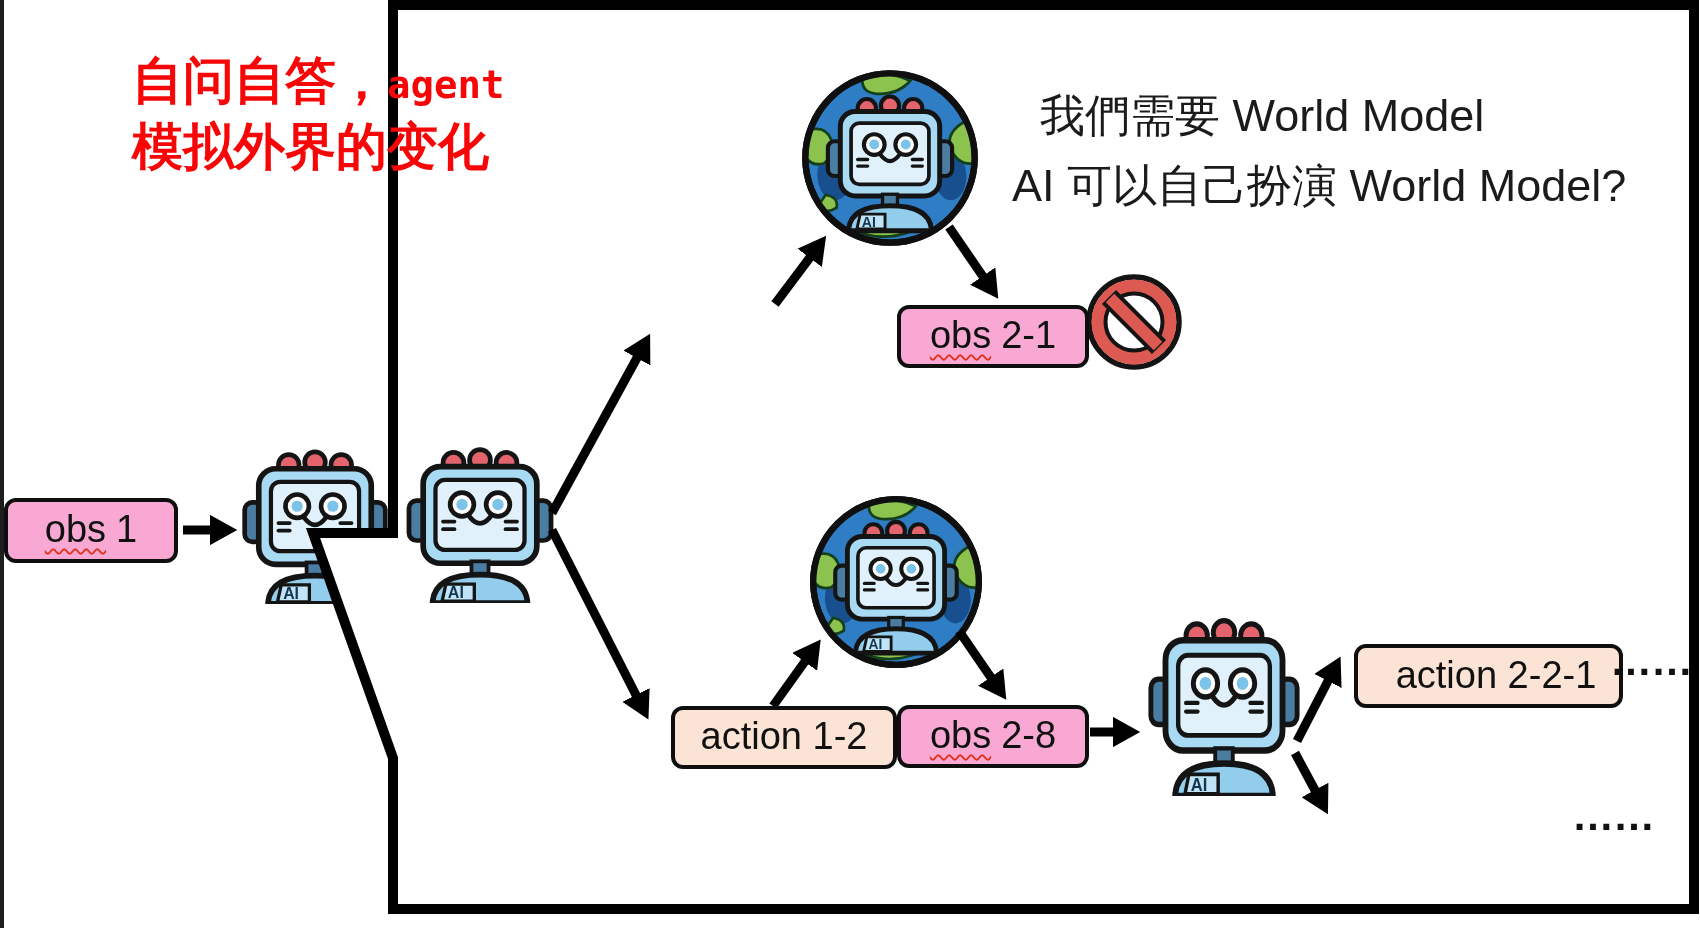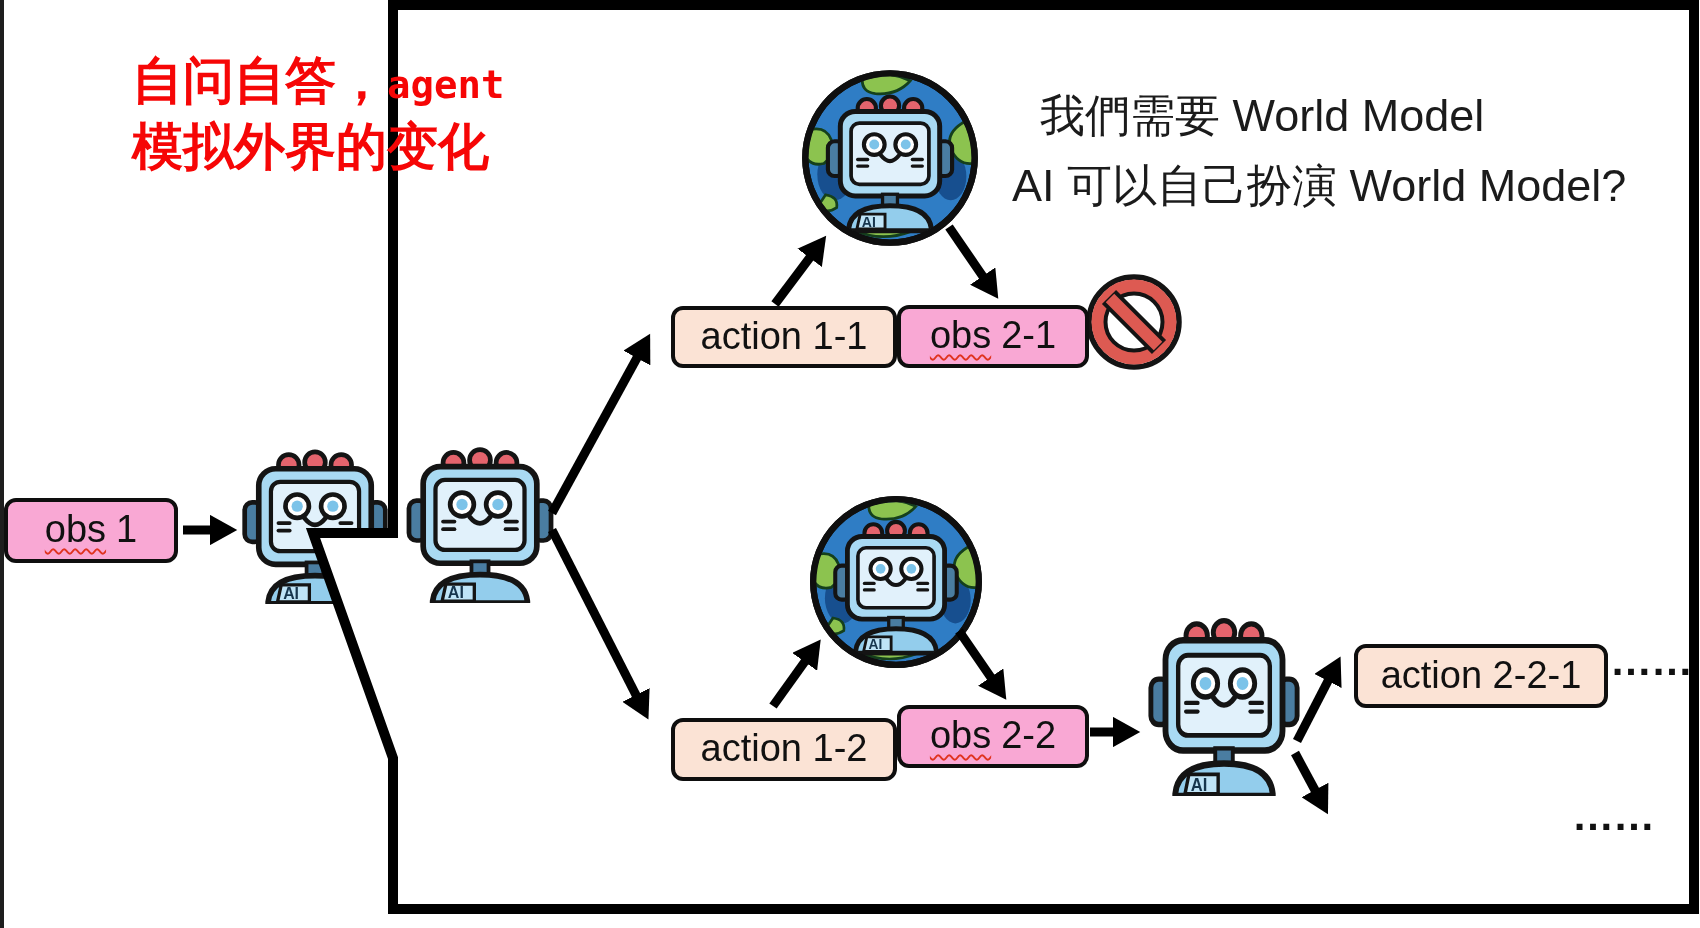--- a/index.html
+++ b/index.html
@@ -160,39 +160,36 @@
     <circle cx="50" cy="50" r="28.5" fill="none" stroke="#141414" stroke-width="4"></circle>
     <line x1="25" y1="25" x2="75" y2="75" stroke="#141414" stroke-width="20"></line>
     <line x1="26" y1="26" x2="74" y2="74" stroke="#dd5a52" stroke-width="12"></line>
   </svg>
 
   <div class="abs node obs" style="left:4px;top:498px;width:166px;height:54px;">
     <span class="sq">obs</span>
       <span>1</span>
   </div>
 
-  <div class="abs node action" style="left:671px;top:306px;width:218px;height:51px;">
-    <span>action 1-1</span>
-  </div>
 
   <div class="abs node obs" style="left:897px;top:305px;width:184px;height:52px;">
     <span class="sq">obs</span>
       <span>2-1</span>
   </div>
 
-  <div class="abs node action" style="left:671px;top:706px;width:218px;height:52px;margin-top:12px;">
+  <div class="abs node action" style="left:671px;top:706px;width:218px;height:52px;">
     <span>action 1-2</span>
   </div>
 
   <div class="abs node obs" style="left:897px;top:705px;width:184px;height:52px;">
     <span class="sq">obs</span>
-      <span>2-2</span>
-  </div>
-
-  <div class="abs node action" style="left:1354px;top:644px;width:246px;height:53px;">
+      <span>2-8</span>
+  </div>
+
+  <div class="abs node action" style="left:1354px;top:644px;width:246px;height:53px;padding-left:15px;">
     <span>action 2-2-1</span>
   </div>
 
 
   <div class="abs dots" style="left:1610px;top:640px;">……</div>
   <div class="abs dots" style="left:1572px;top:795px;">……</div>
 
   <div class="abs title-annot">
     <div><span>自问自答，</span><span class="latin">agent</span></div>
     <div>模拟外界的变化</div>

